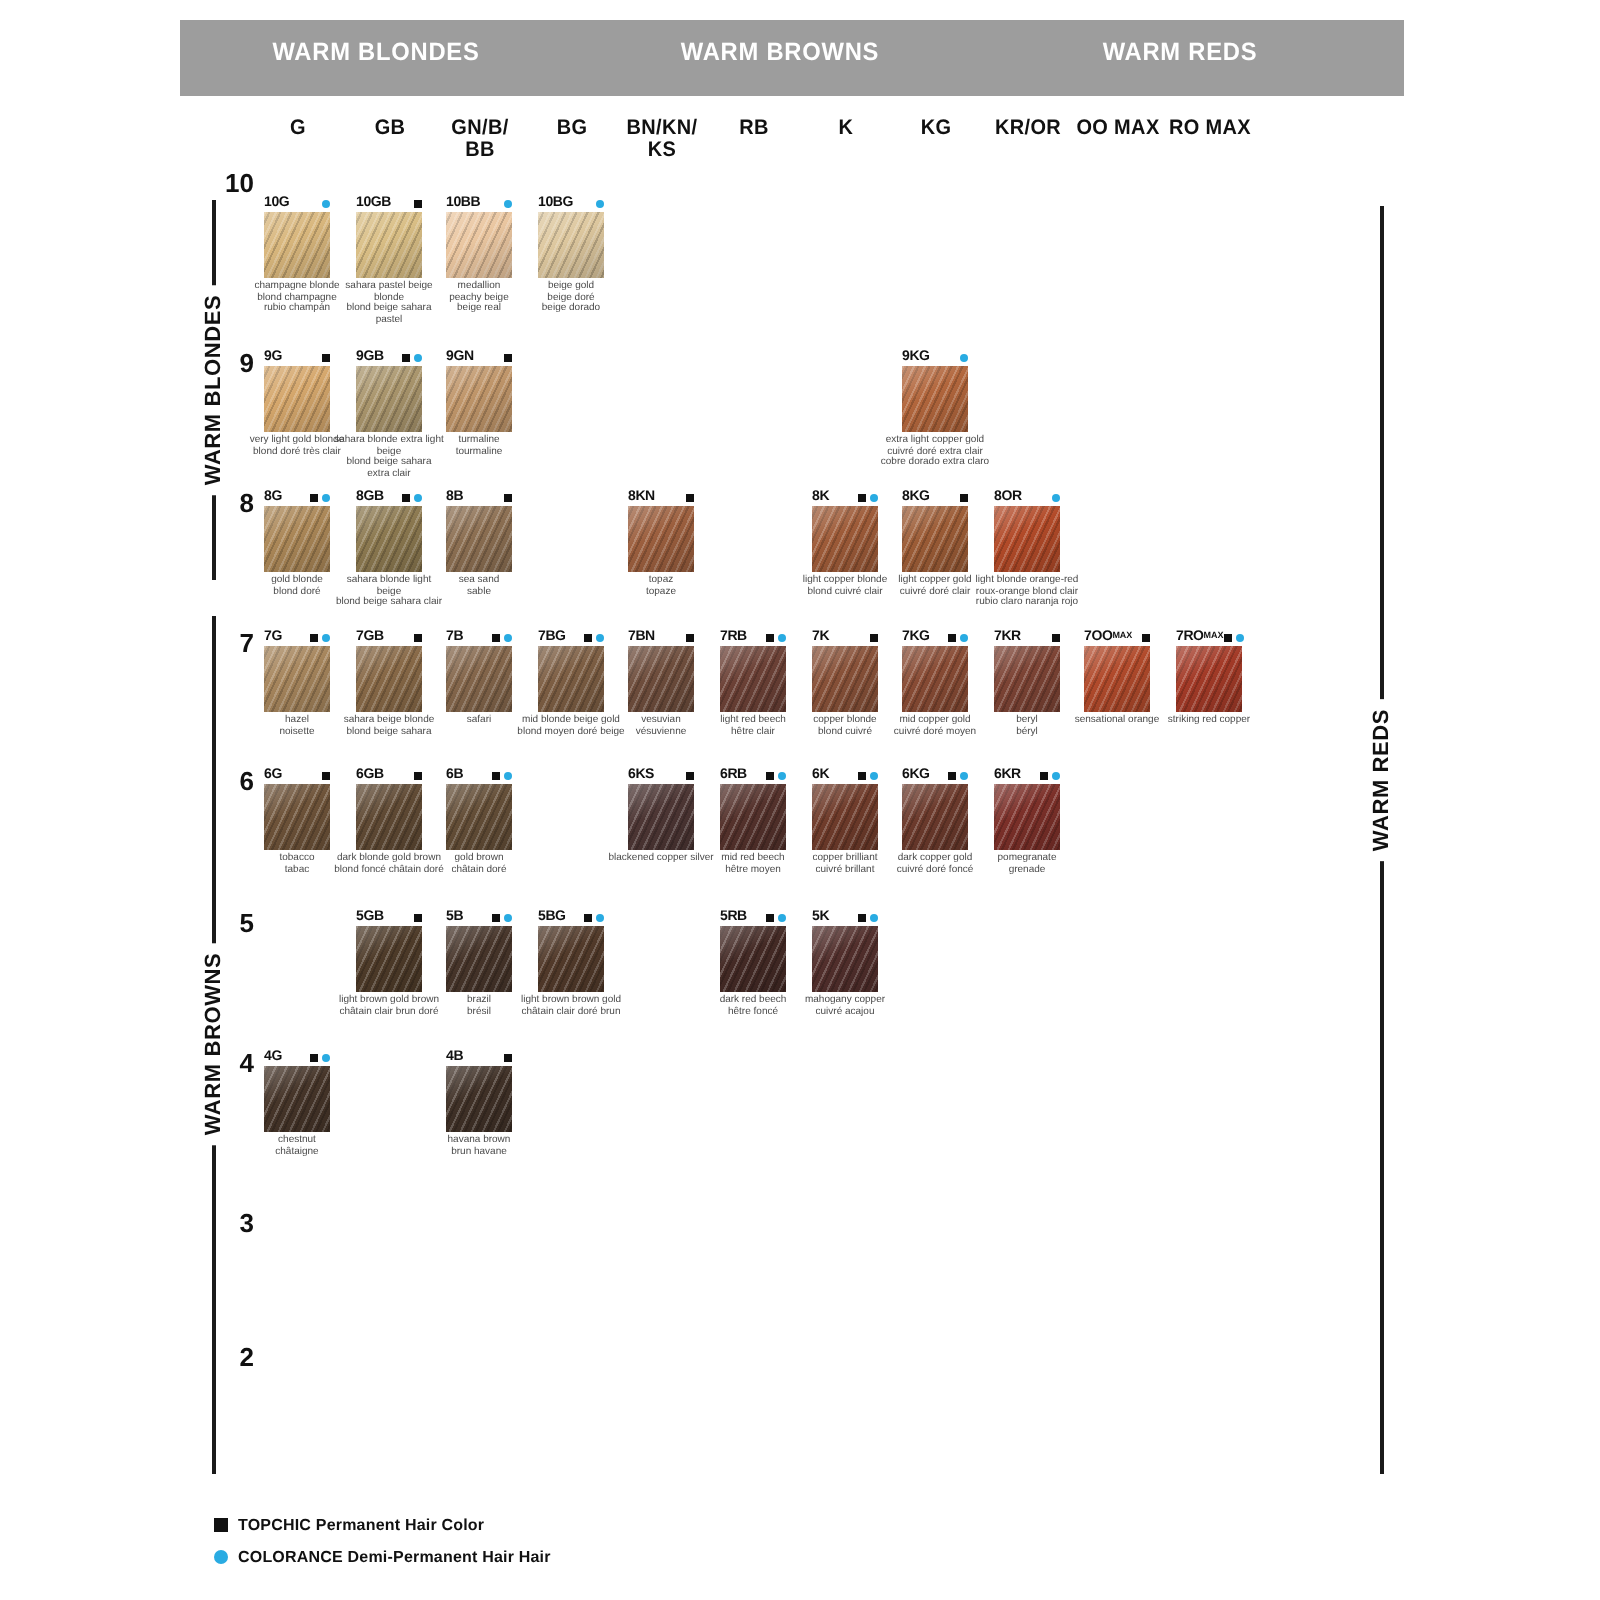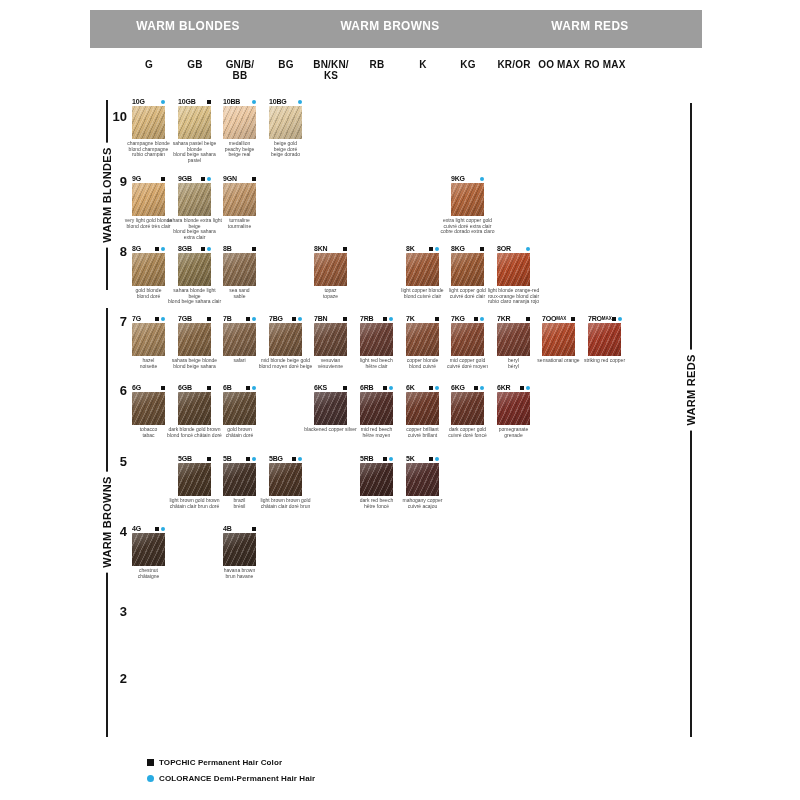--- a/index.html
+++ b/index.html
@@ -37,21 +37,21 @@
   .names{position:relative;width:55px;margin-left:-11px;margin-top:2px;text-align:center;
     font-size:5px;line-height:5.6px;color:#4a4a4a;}
 
   
   .vline{position:absolute;width:2px;background:#1a1a1a;}
   .sidelabel{position:absolute;transform:translate(-50%,-50%) rotate(-90deg);transform-origin:center;
     font-weight:bold;font-size:11px;letter-spacing:.3px;color:#111;background:#fff;padding:0 5px;white-space:nowrap;}
 
   
   #legend{left:107px;top:758px;}
-  .leg-row{display:flex;align-items:center;gap:5px;margin-bottom:7px;margin-left:40px;}
+  .leg-row{display:flex;align-items:center;gap:5px;margin-bottom:7px;}
   .leg-sq{width:7px;height:7px;background:#111;}
   .leg-dot{width:7px;height:7px;border-radius:50%;background:#29abe2;}
   .leg-text{font-weight:bold;font-size:8px;color:#111;letter-spacing:.1px;}
 </style>
 </head>
 <body>
 
 <div id="banner" class="abs">
   <span class="banner-title" style="left:98px">WARM BLONDES</span>
   <span class="banner-title" style="left:300px">WARM BROWNS</span>
@@ -68,21 +68,21 @@
 KS</div>
     <div class="colhead" style="left: 376.5px;">RB</div>
     <div class="colhead" style="left: 422.5px;">K</div>
     <div class="colhead" style="left: 467.5px;">KG</div>
     <div class="colhead" style="left: 513.5px;">KR/OR</div>
     <div class="colhead" style="left: 558.5px;">OO MAX</div>
     <div class="colhead" style="left: 604.5px;">RO MAX</div>
   </div>
 
 <div id="grid">
-    <div class="rownum" style="top: 110px;">10</div>
+    <div class="rownum" style="top: 85px;">10</div>
     <div class="cell" style="left: 132px; top: 98px;">
       <div class="cellhead">
         <span class="code">10G</span>
         <span class="marks">
           <span class="mk-dot"></span>
         </span>
       </div>
       <div class="sw" style="background-color:#d8b67c"></div>
       <div class="names">champagne blonde<br>blond champagne<br>rubio champán</div>
     </div>

